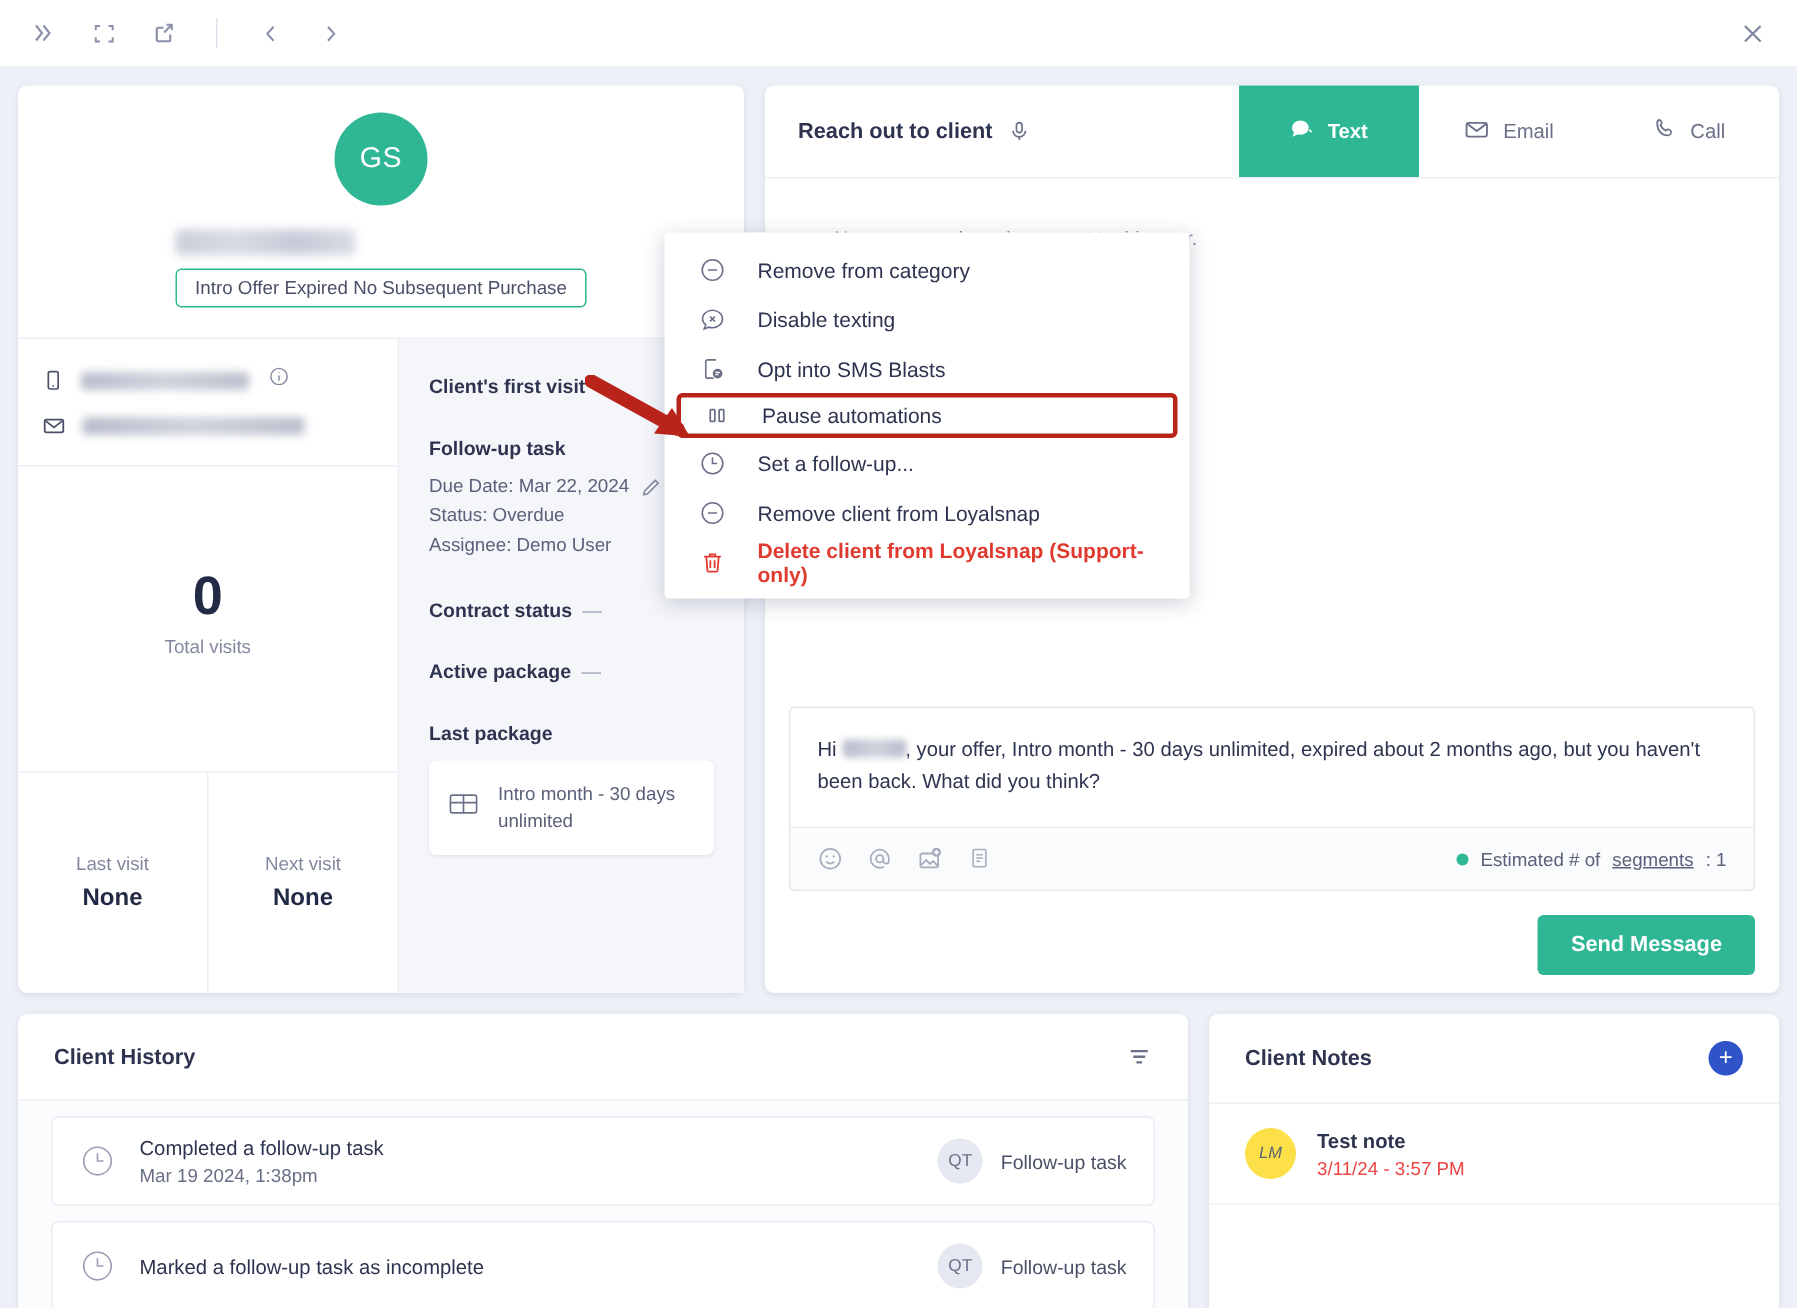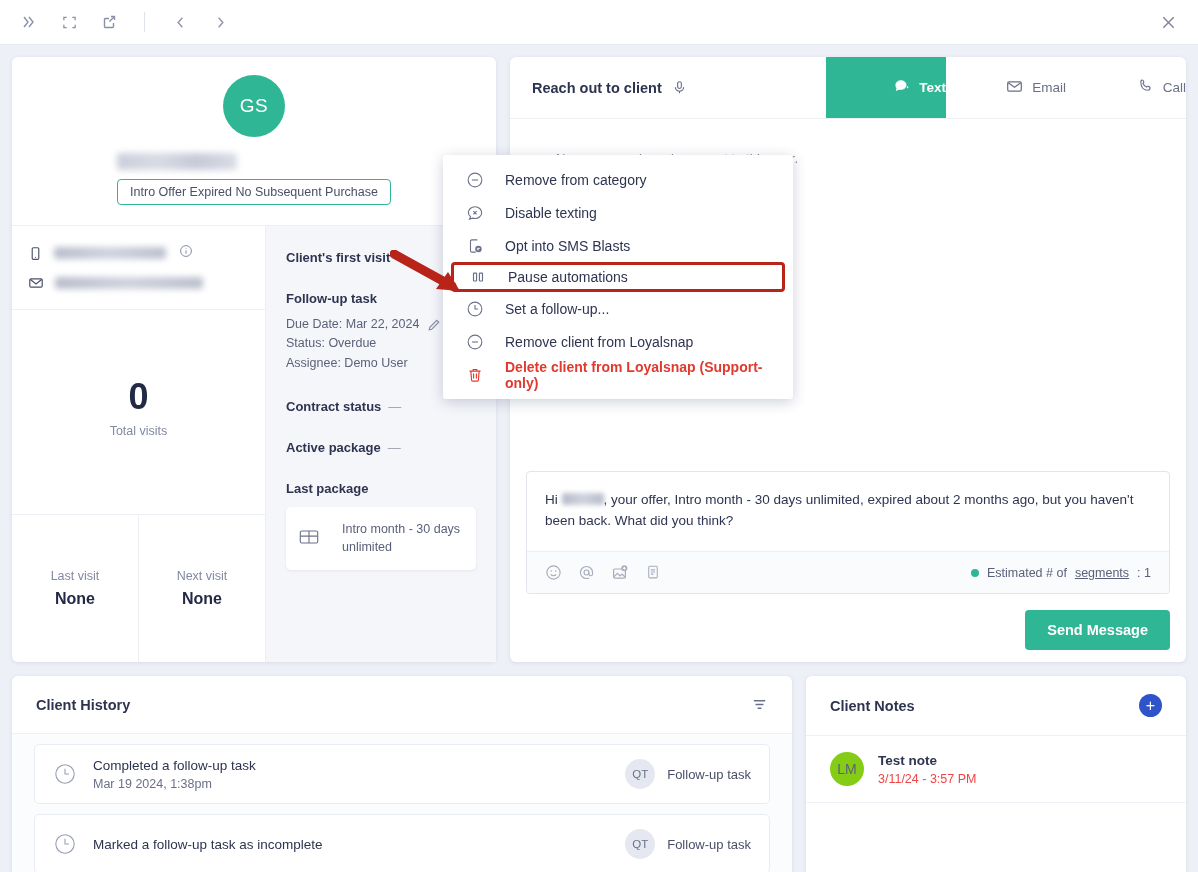--- a/index.html
+++ b/index.html
@@ -82,34 +82,34 @@
 
   .cd-right { flex: 1; background: #f5f6fa; padding: 24px 20px; }
   .fld { margin-bottom: 26px; }
   .fld-h { font-size: 13px; font-weight: bold; color: #2e3450; }
   .fld-h .dash { color: #9aa0b4; font-weight: normal; margin-left: 7px; }
   .fld-sub { font-size: 12.5px; color: #5b617a; line-height: 1.55; margin-top: 9px; }
   .due-row { display:flex; align-items:center; gap: 8px; }
   .pencil { color: #8289a0; cursor: pointer; display:flex; }
   .pkg-card {
     background: #fff; border-radius: 5px; padding: 14px 12px; margin-top: 11px;
-    display: flex; align-items: center; gap: 22px; box-shadow: 0 1px 3px rgba(40,50,90,.08);
+    display: flex; align-items: center; gap: 12px; box-shadow: 0 1px 3px rgba(40,50,90,.08);
     width: 190px;
   }
   .pkg-ico { color: #6a7088; flex: 0 0 auto; }
   .pkg-txt { font-size: 12.5px; color: #5b617a; line-height: 1.4; }
 
   
   .reach { flex: 1; display: flex; flex-direction: column; }
   .reach-head { height: 62px; display: flex; align-items: stretch; border-bottom: 1px solid #edeff5; }
   .reach-title { display:flex; align-items:center; gap: 10px; padding: 0 22px; font-size: 14.5px; font-weight: bold; color: #2e3450; }
   .mic { color: #6a7088; display:flex; cursor:pointer; }
   .reach-tabs { margin-left: auto; display: flex; }
   .rtab {
-    width: 120px; display: flex; align-items: center; justify-content: flex-end;
+    width: 120px; display: flex; align-items: center; justify-content: center;
     gap: 9px; font-size: 13.5px; color: #6a7088; cursor: pointer;
   }
   .rtab.active { background: #2fb795; color: #ffffff; font-weight: bold; }
 
   .reach-body { flex: 1; position: relative; }
   .empty-msg { font-size: 13px; color: #8289a0; padding: 32px 0 0 46px; }
 
   .composer { position: absolute; left: 16px; right: 16px; bottom: 12px; }
   .comp-box { border: 1px solid #e2e5ee; border-radius: 4px; background: #fff; }
   .comp-text { padding: 17px 18px 19px 18px; font-size: 13.5px; color: #2e3450; line-height: 1.6; }
@@ -152,22 +152,22 @@
   .hist-clock { color: #9aa0b4; margin-right: 16px; display:flex; }
   .hist-main { display: flex; flex-direction: column; gap: 4px; }
   .hist-t { font-size: 13.5px; color: #2e3450; }
   .hist-d { font-size: 12.5px; color: #6a7088; }
   .hist-right { margin-left: auto; display: flex; align-items: center; gap: 12px; }
   .qt-av { width: 30px; height: 30px; border-radius: 50%; background: #e5e8f0;
     color: #6a7088; font-size: 11.5px; display:flex; align-items:center; justify-content:center; }
   .hist-type { font-size: 13px; color: #4a5068; }
 
   .note-item { display:flex; align-items:center; gap: 14px; padding: 16px 24px; border-bottom: 1px solid #f0f2f7; }
-  .note-av { width: 34px; height: 34px; border-radius: 50%; background: #84cc16;
-    color: #5b617a; font-size: 14px; display:flex; align-items:center; justify-content:center; }
+  .note-av { width: 34px; height: 34px; border-radius: 50%; background: #fde047;
+    color: #5b617a; font-size: 11px; display:flex; align-items:center; justify-content:center;font-style:italic; }
   .note-t { font-size: 13.5px; font-weight: bold; color: #2e3450; }
   .note-d { font-size: 12.5px; color: #ef4444; margin-top: 4px; }
 
   
   .dropdown {
     position: absolute; left: 443px; top: 110px; width: 350px;
     background: #fff; border-radius: 3px;
     box-shadow: 0 3px 14px rgba(30,40,80,.22); padding: 8px 0; z-index: 40;
   }
   .dd-item { height: 33px; display:flex; align-items:center; padding: 0 22px; gap: 20px; cursor: pointer; }

